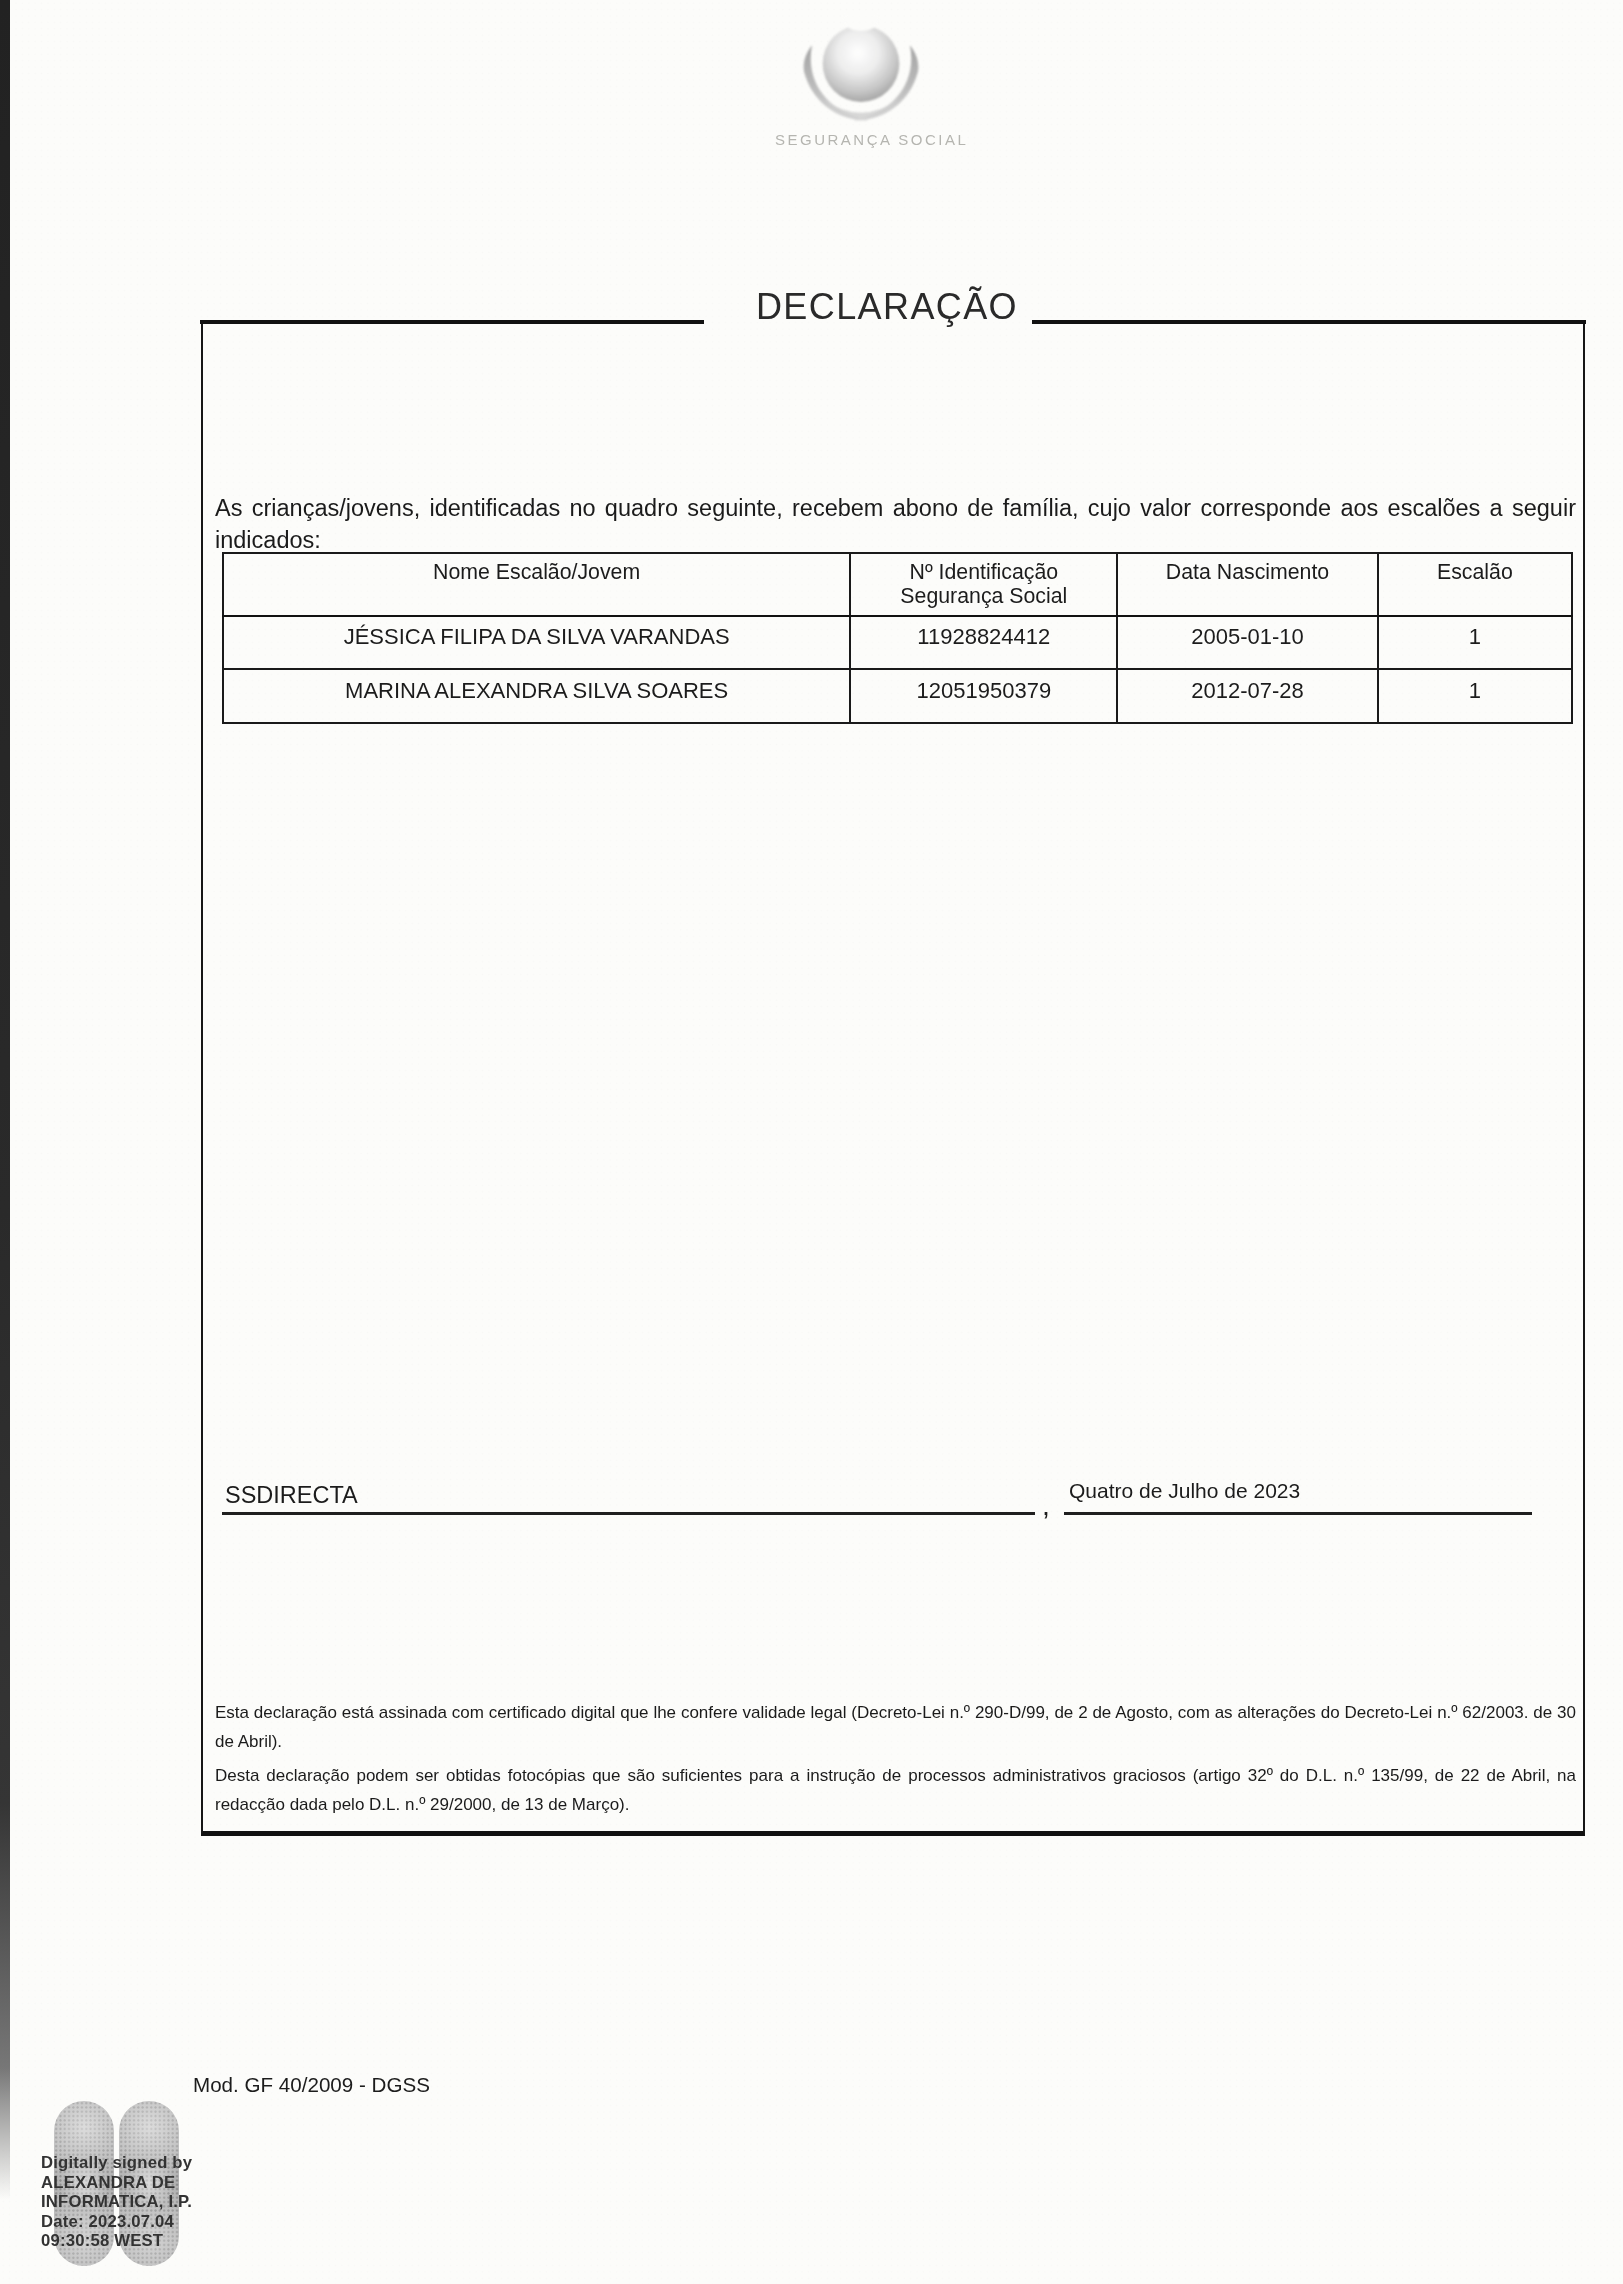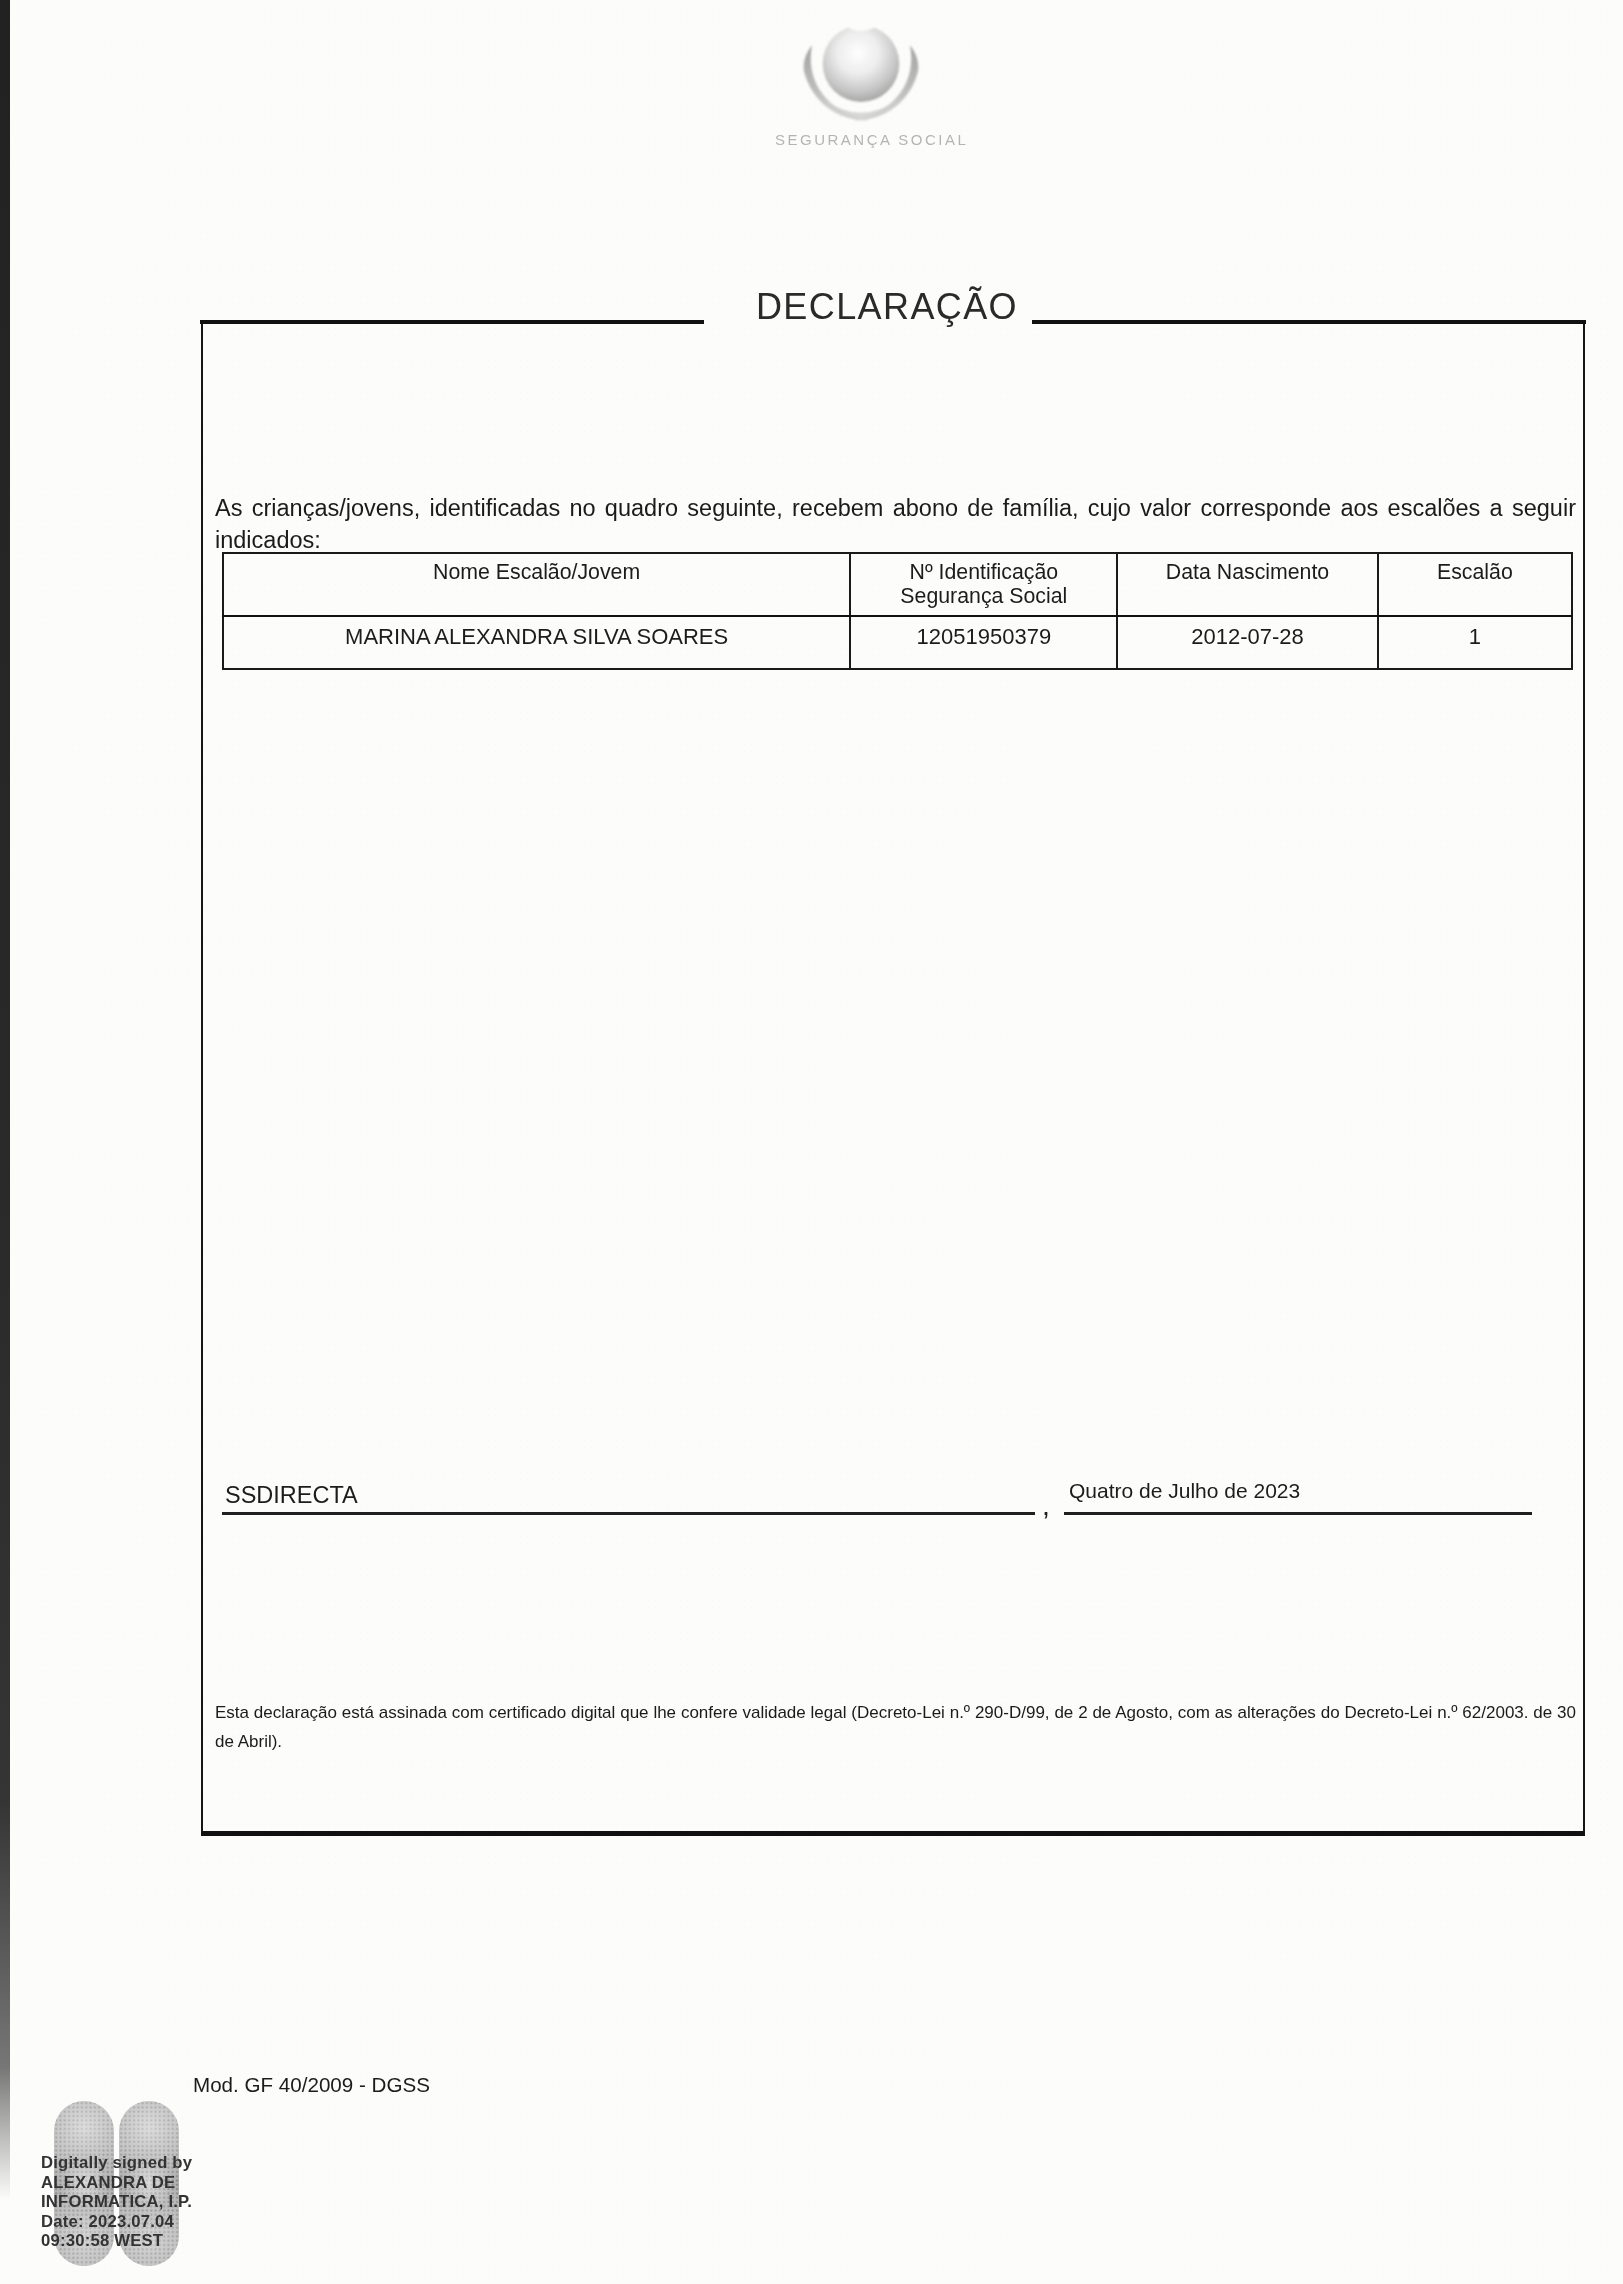--- a/index.html
+++ b/index.html
@@ -143,36 +143,43 @@
         <th class="hdr-2line">
           <div>Nº Identificação</div>
           <div>Segurança Social</div>
         </th>
         <th>Data Nascimento</th>
         <th>Escalão</th>
       </tr>
     </thead>
     <tbody>
       <tr>
+        <td>JÉSSICA FILIPA DA SILVA VARANDAS</td>
+        <td>11928824412</td>
+        <td>2005-01-10</td>
+        <td>1</td>
+      </tr>
+      <tr>
         <td>MARINA ALEXANDRA SILVA SOARES</td>
         <td>12051950379</td>
         <td>2012-07-28</td>
         <td>1</td>
       </tr>
     </tbody>
   </table>
 
   <div class="sig-issuer">SSDIRECTA</div>
   <div class="sig-underline-left"></div>
   <div class="sig-comma">,</div>
   <div class="sig-date">Quatro de Julho de 2023</div>
   <div class="sig-underline-right"></div>
 
   <div class="legal">
     <p>Esta declaração está assinada com certificado digital que lhe confere validade legal (Decreto-Lei n.º 290-D/99, de 2 de Agosto, com as alterações do Decreto-Lei n.º 62/2003. de 30 de Abril).</p>
+    <p>Desta declaração podem ser obtidas fotocópias que são suficientes para a instrução de processos administrativos graciosos (artigo 32º do D.L. n.º 135/99, de 22 de Abril, na redacção dada pelo D.L. n.º 29/2000, de 13 de Março).</p>
   </div>
 
   <div class="mod-ref">Mod. GF 40/2009 - DGSS</div>
 
   <div class="stamp">
     <div class="stamp-capsule a"></div>
     <div class="stamp-capsule b"></div>
     <div class="stamp-text">
       <div>Digitally signed by</div>
       <div>ALEXANDRA DE</div>

